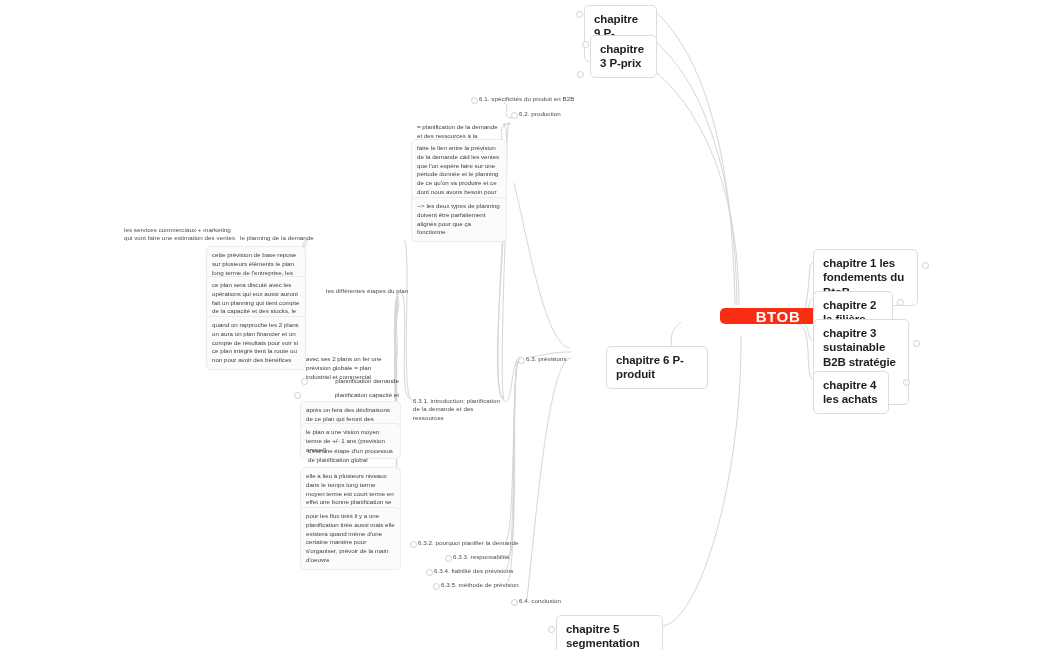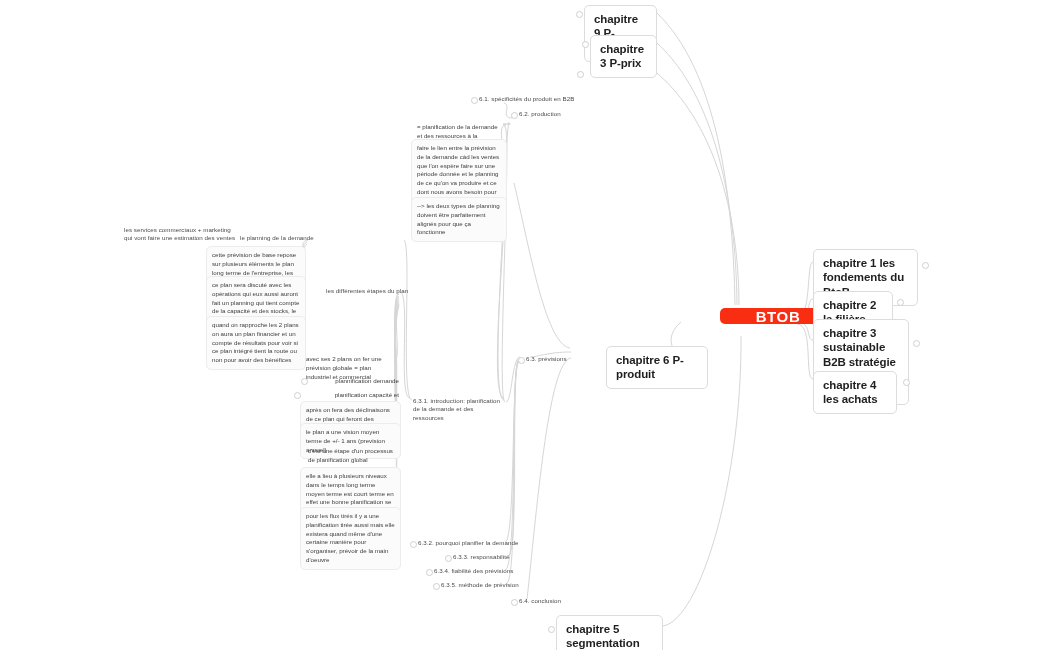--- a/index.html
+++ b/index.html
@@ -168,21 +168,21 @@
   <div class="node chapter" style="left:813px;top:291px;width:80px;">
     <span>chapitre 2 la filière</span>
   </div>
   <span class="dot" style="left:897px;top:299px;"></span>
 
   <div class="node chapter" style="left:813px;top:319px;width:96px;">
     <span>chapitre 3 sustainable B2B stratégie &amp; supply chain</span>
   </div>
   <span class="dot" style="left:913px;top:340px;"></span>
 
-  <div class="node chapter" style="left:813px;top:371px;width:84px;">
+  <div class="node chapter" style="left:813px;top:371px;width:76px;">
     <span>chapitre 4 les achats</span>
   </div>
   <span class="dot" style="left:903px;top:379px;"></span>
 
   <div class="node chapter" style="left:556px;top:615px;width:107px;">
     <span>chapitre 5 segmentation cyclage et positionnement</span>
   </div>
   <span class="dot" style="left:548px;top:626px;"></span>
 
   <div class="seclabel" style="left:479px;top:95px;">

